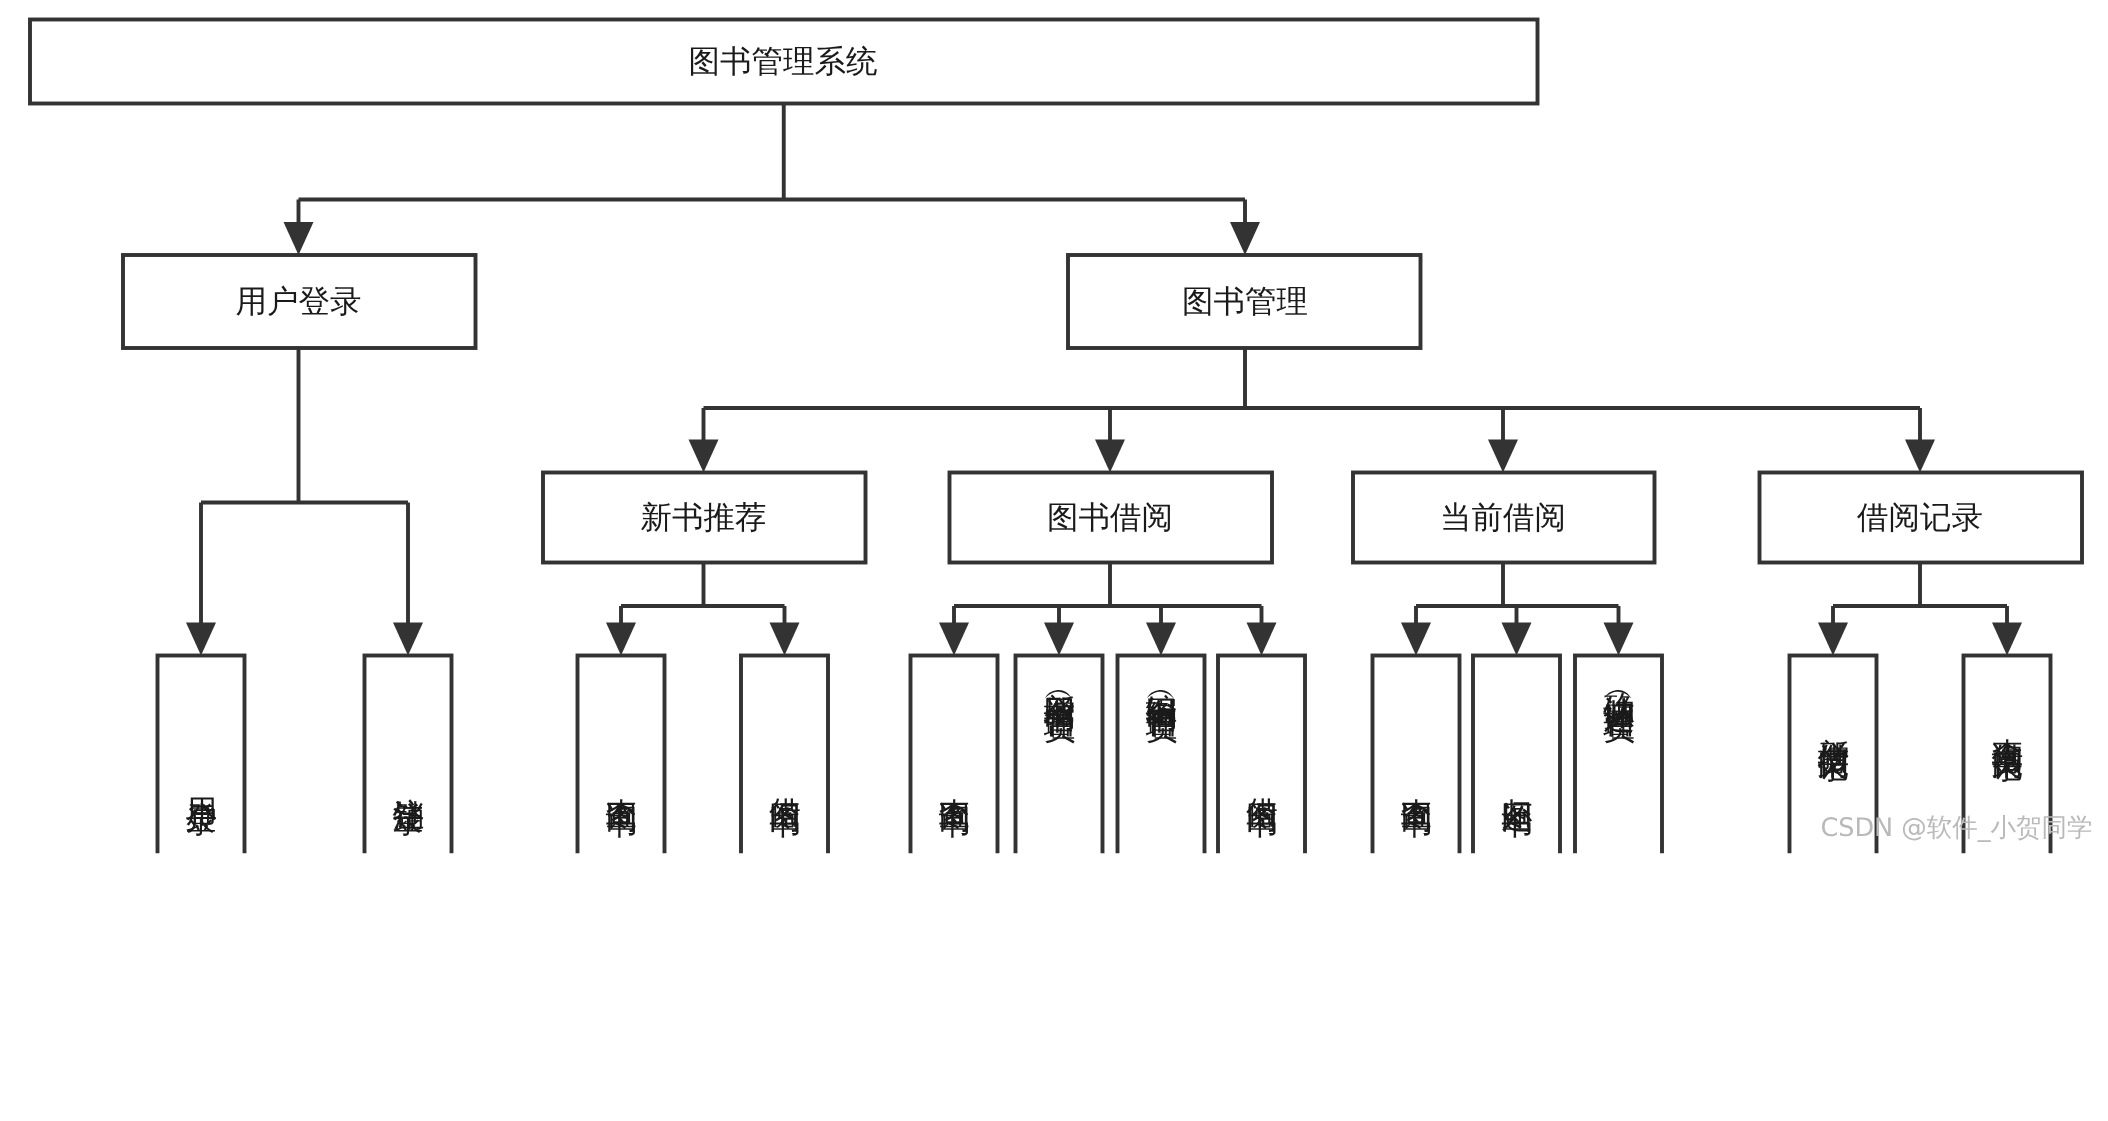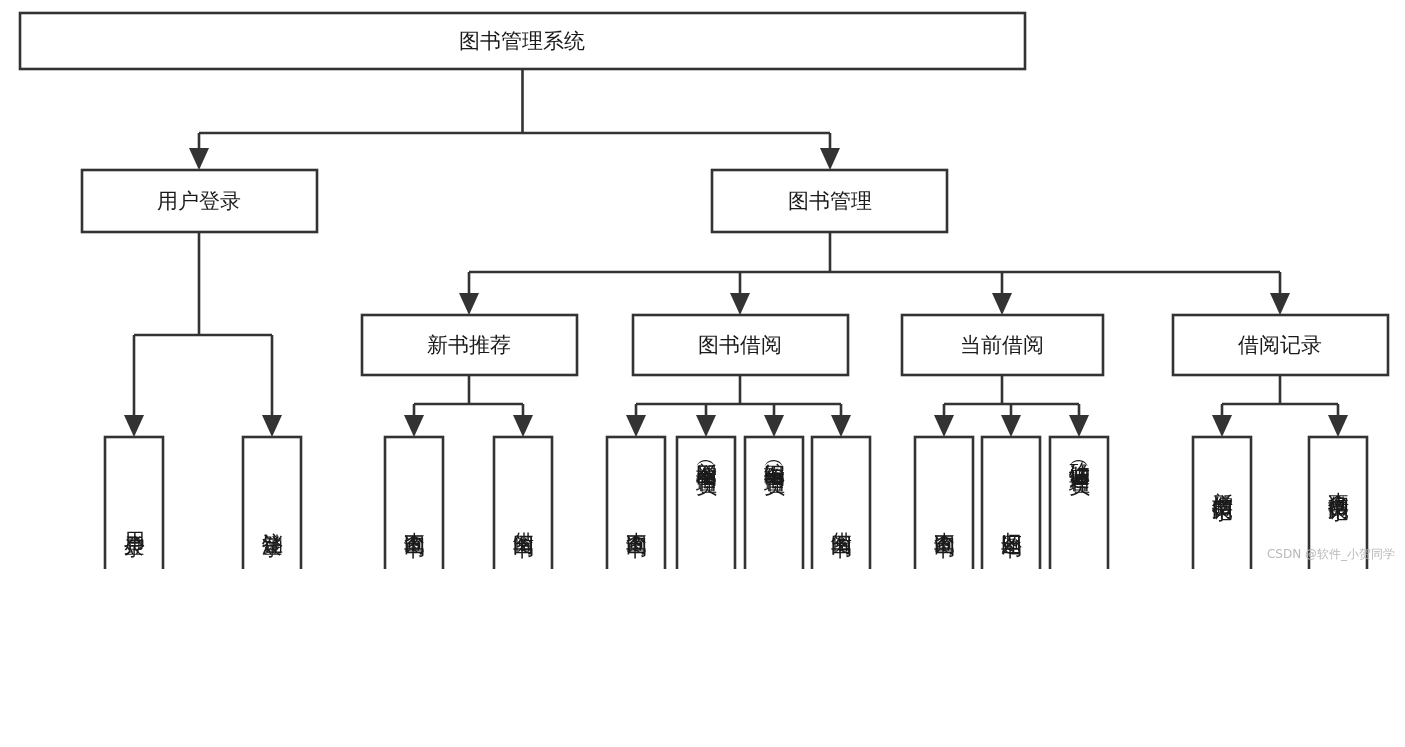--- a/index.html
+++ b/index.html
@@ -62,21 +62,21 @@
     line-height: 1.18;
     color: #1a1a1a;
     letter-spacing: 2px;
     white-space: nowrap;
   }
   .watermark {
     position: absolute;
     right: 10px;
     bottom: 6px;
     font-family: "DejaVu Sans", "Liberation Sans", sans-serif;
-    font-size: 12px;
+    font-size: 17px;
     color: #b9b9b9;
     white-space: nowrap;
     user-select: none;
   }
 </style>
 </head>
 <body>
 
 <div id="diagram-root">
 

